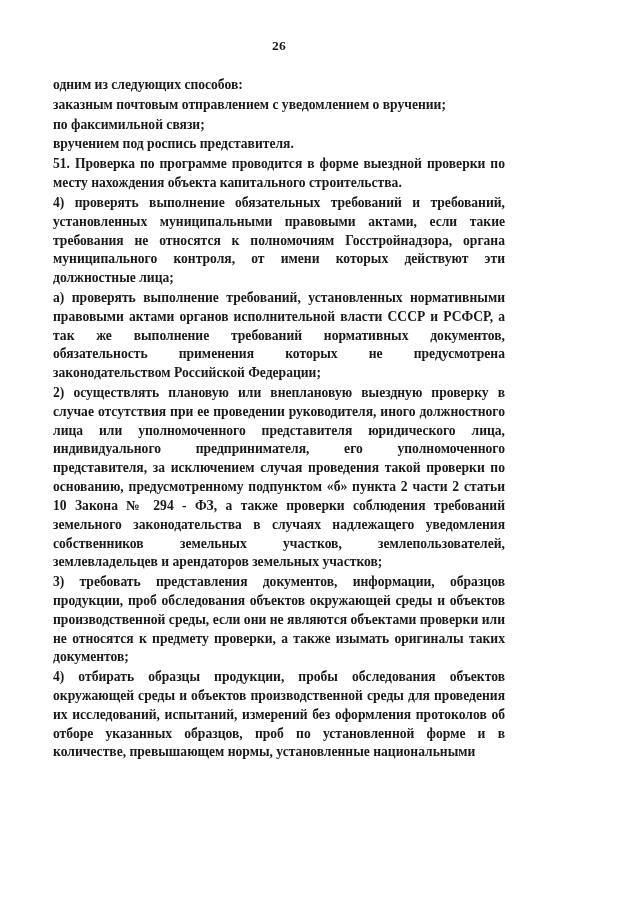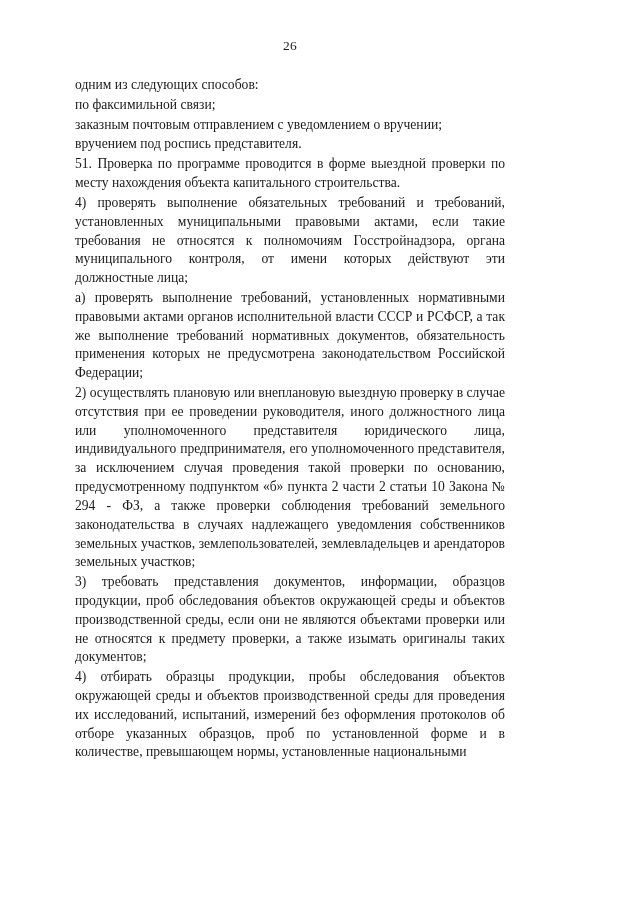--- a/index.html
+++ b/index.html
@@ -11,21 +11,22 @@
     height: 905px;
     background: #ffffff;
     font-family: "Liberation Serif", serif;
     color: #1a1a1a;
   }
   .page {
     position: relative;
     width: 580px;
     height: 905px;
     box-sizing: border-box;
-    padding: 38px 74px 0 74px;
+    padding: 38px 74px 0 52px;
+    font-weight: bold;
   }
   .page-number {
     text-align: center;
     font-size: 13.5px;
     margin-bottom: 22px;
     letter-spacing: 0.2px;
   }
   .body-text {
     font-size: 13.6px;
     line-height: 1.385;
@@ -48,22 +49,22 @@
 </style>
 </head>
 <body>
 
 <div class="page">
 
   <div class="page-number">26</div>
 
   <div class="body-text">
     <p class="p-noindent">одним из следующих способов:</p>
+    <p class="p-indent">заказным почтовым отправлением с уведомлением о вручении;</p>
     <p class="p-indent">по факсимильной связи;</p>
-    <p class="p-indent">заказным почтовым отправлением с уведомлением о вручении;</p>
     <p class="p-indent">вручением под роспись представителя.</p>
     <p class="p-indent last-line-natural">51. Проверка по программе проводится в форме выездной проверки по месту нахождения объекта капитального строительства.</p>
     <p class="p-indent last-line-natural">4) проверять выполнение обязательных требований и требований, установленных муниципальными правовыми актами, если такие требования не относятся к полномочиям Госстройнадзора, органа муниципального контроля, от имени которых действуют эти должностные лица;</p>
     <p class="p-indent last-line-natural">а) проверять выполнение требований, установленных нормативными правовыми актами органов исполнительной власти СССР и РСФСР, а так же выполнение требований нормативных документов, обязательность применения которых не предусмотрена законодательством Российской Федерации;</p>
     <p class="p-indent last-line-natural">2) осуществлять плановую или внеплановую выездную проверку в случае отсутствия при ее проведении руководителя, иного должностного лица или уполномоченного представителя юридического лица, индивидуального предпринимателя, его уполномоченного представителя, за исключением случая проведения такой проверки по основанию, предусмотренному подпунктом «б» пункта 2 части 2 статьи 10 Закона № 294 - ФЗ, а также проверки соблюдения требований земельного законодательства в случаях надлежащего уведомления собственников земельных участков, землепользователей, землевладельцев и арендаторов земельных участков;</p>
     <p class="p-indent last-line-natural">3) требовать представления документов, информации, образцов продукции, проб обследования объектов окружающей среды и объектов производственной среды, если они не являются объектами проверки или не относятся к предмету проверки, а также изымать оригиналы таких документов;</p>
     <p class="p-indent">4) отбирать образцы продукции, пробы обследования объектов окружающей среды и объектов производственной среды для проведения их исследований, испытаний, измерений без оформления протоколов об отборе указанных образцов, проб по установленной форме и в количестве, превышающем нормы, установленные национальными</p>
   </div>
 
 </div>

